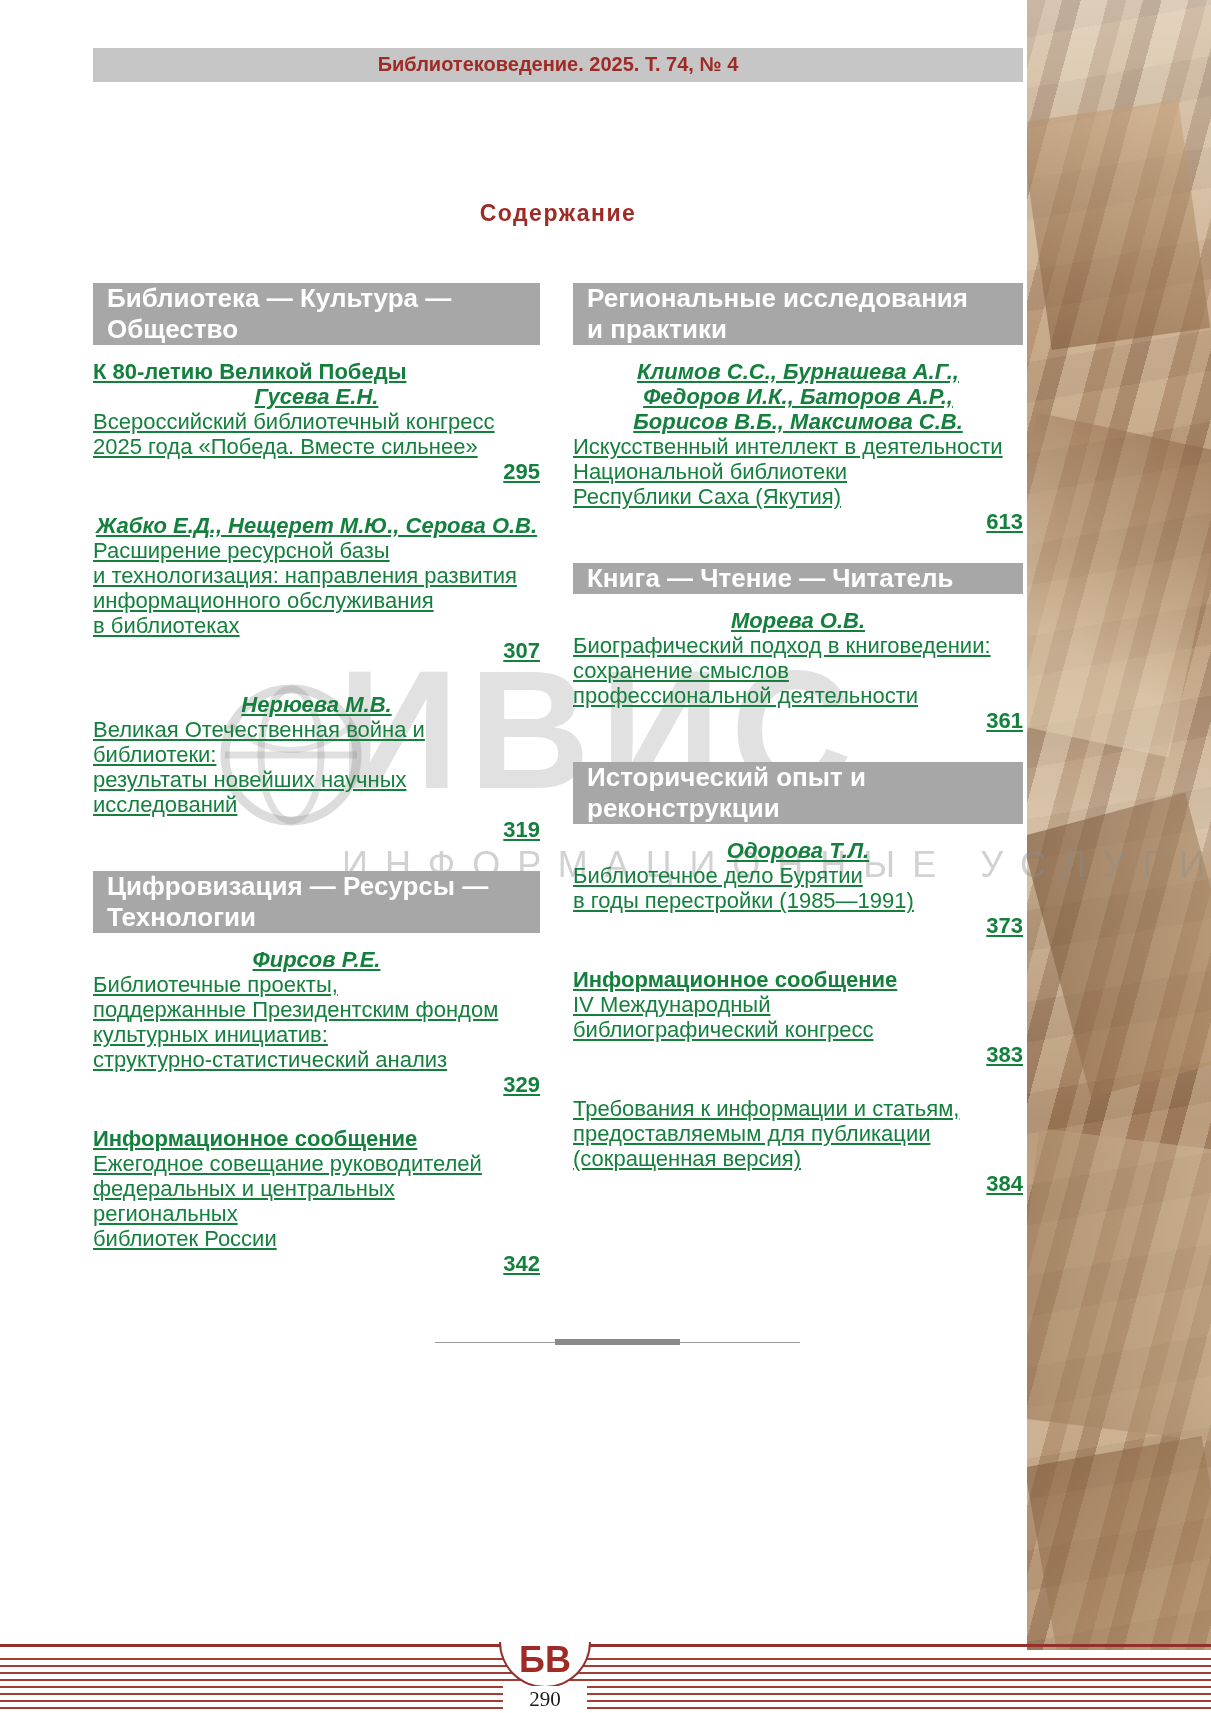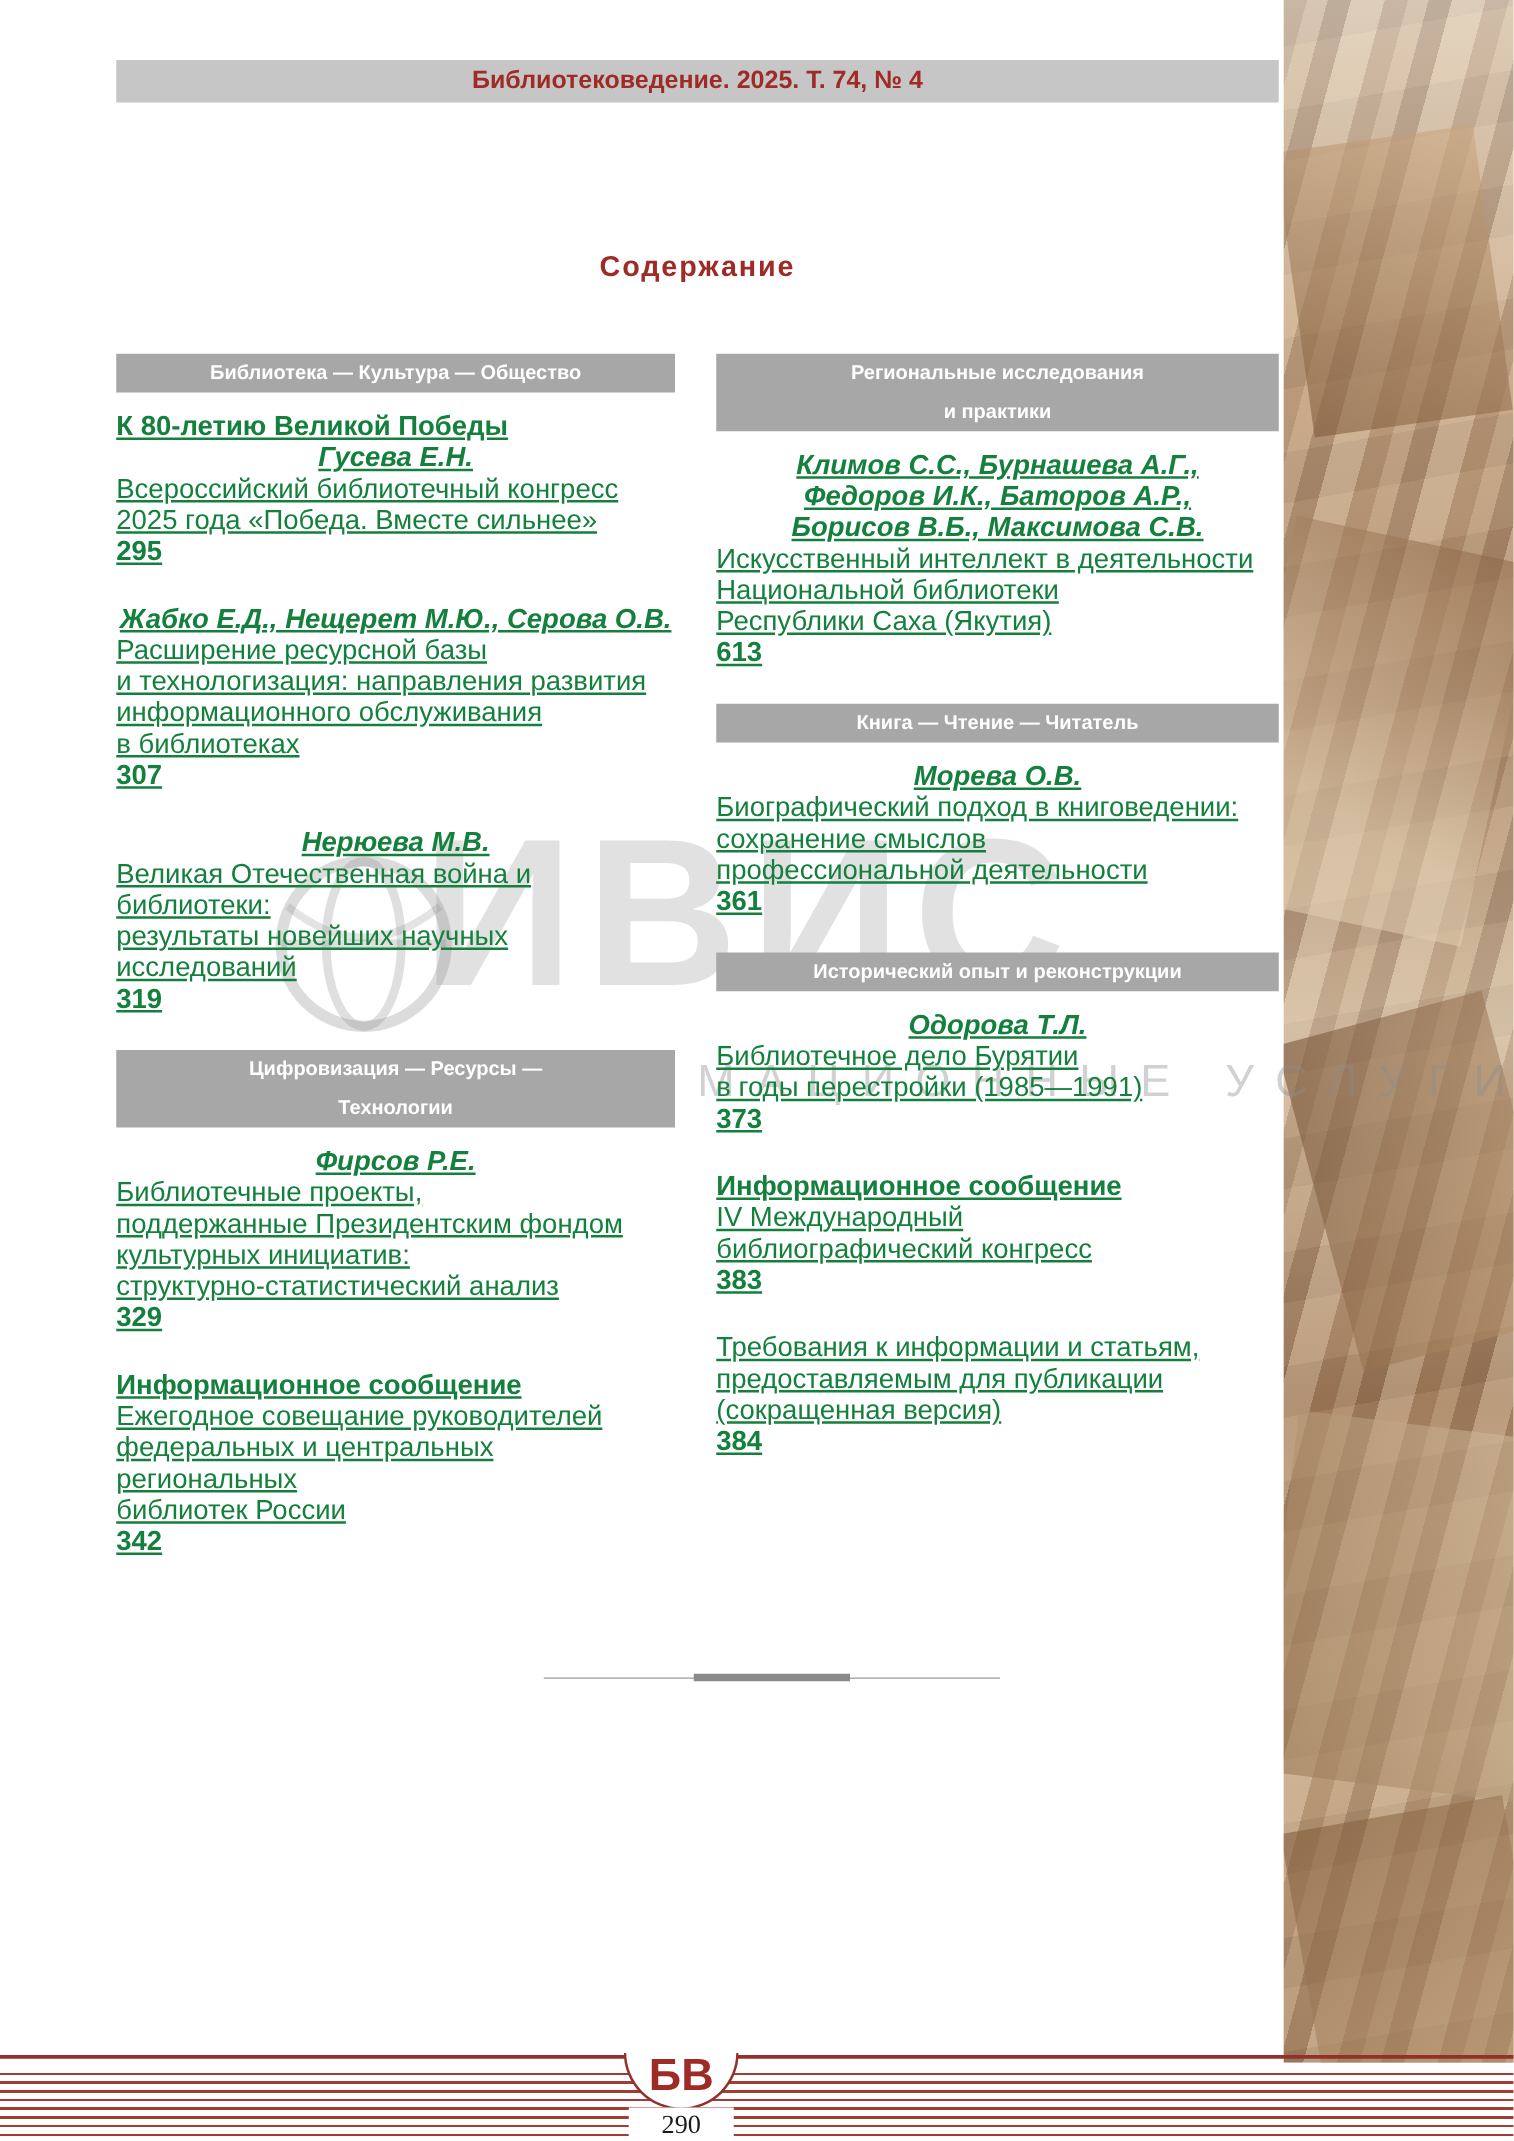--- a/index.html
+++ b/index.html
@@ -52,32 +52,31 @@
 
   .columns { display: flex; margin-top: 56px; }
   .col-left  { width: 447px; margin-right: 33px; }
   .col-right { width: 450px; }
 
   .section { margin-bottom: 2px; }
   .section-bar {
     background: #a7a7a7;
     color: #ffffff;
     font-weight: bold;
-    font-size: 16px;
+    font-size: 26px;
     line-height: 31px;
     padding: 0 14px;
     white-space: pre-line;
     margin-bottom: 14px;
-    text-align: center;
   }
   .item { margin-bottom: 29px; font-size: 22px; line-height: 25px; color: #15803d; text-decoration: underline; }
   .item-heading { font-weight: bold; }
   .authors { font-weight: bold; font-style: italic; white-space: pre-line; text-align: center; }
   .title-text { white-space: pre-line; }
-  .page-num { font-weight: bold; }
+  .page-num { font-weight: bold; text-align: right; }
 
   
   .watermark { position: absolute; left: 210px; top: 652px; width: 740px; height: 240px; z-index: 1; pointer-events: none; }
   .wm-globe { position: absolute; left: 6px; top: 28px; }
   .wm-main {
     position: absolute; left: 128px; top: -18px;
     font-size: 168px; font-weight: bold; letter-spacing: 10px;
     color: rgba(140,140,140,0.26);
     font-family: "Liberation Sans", sans-serif;
   }

